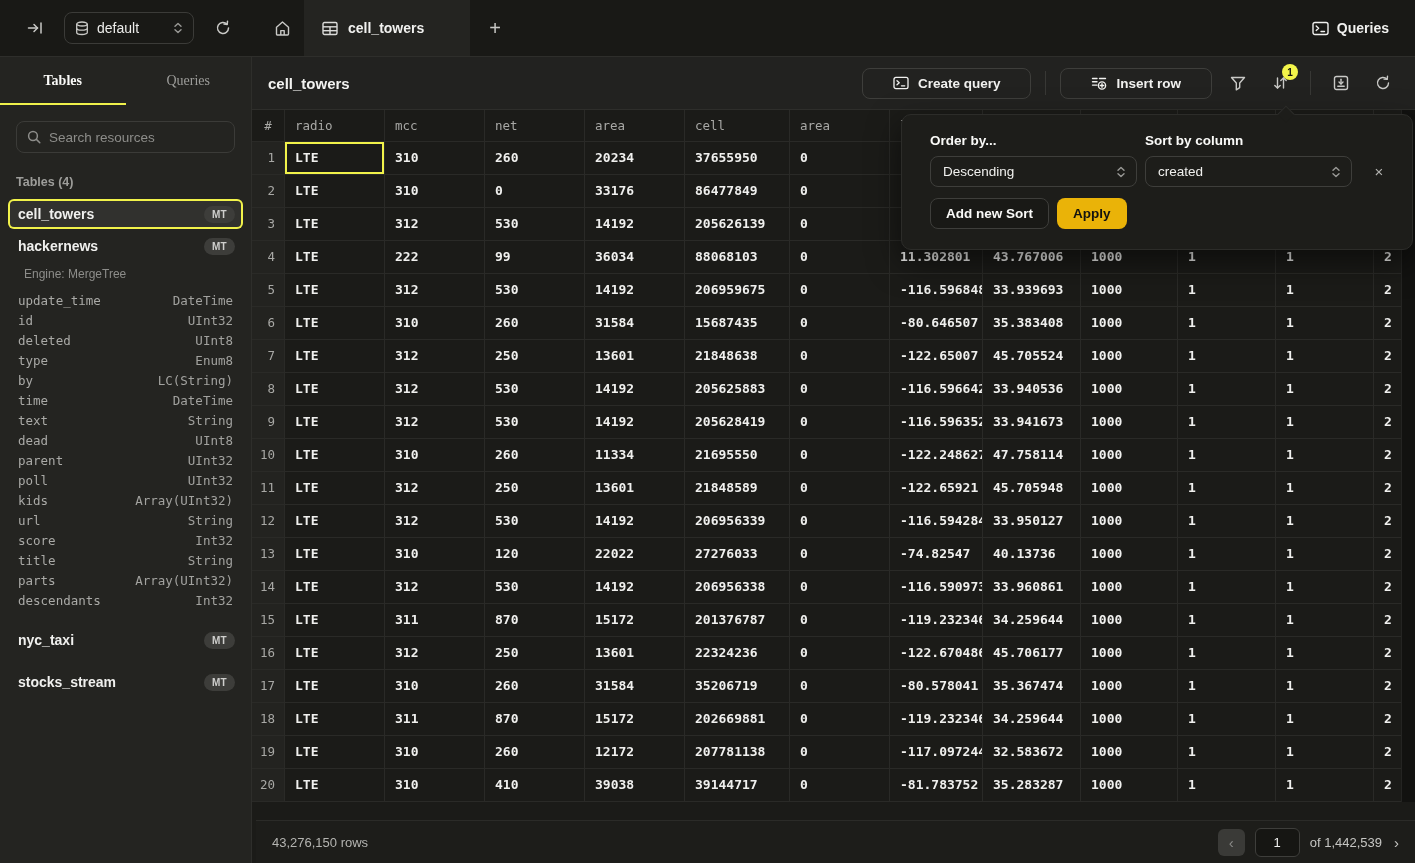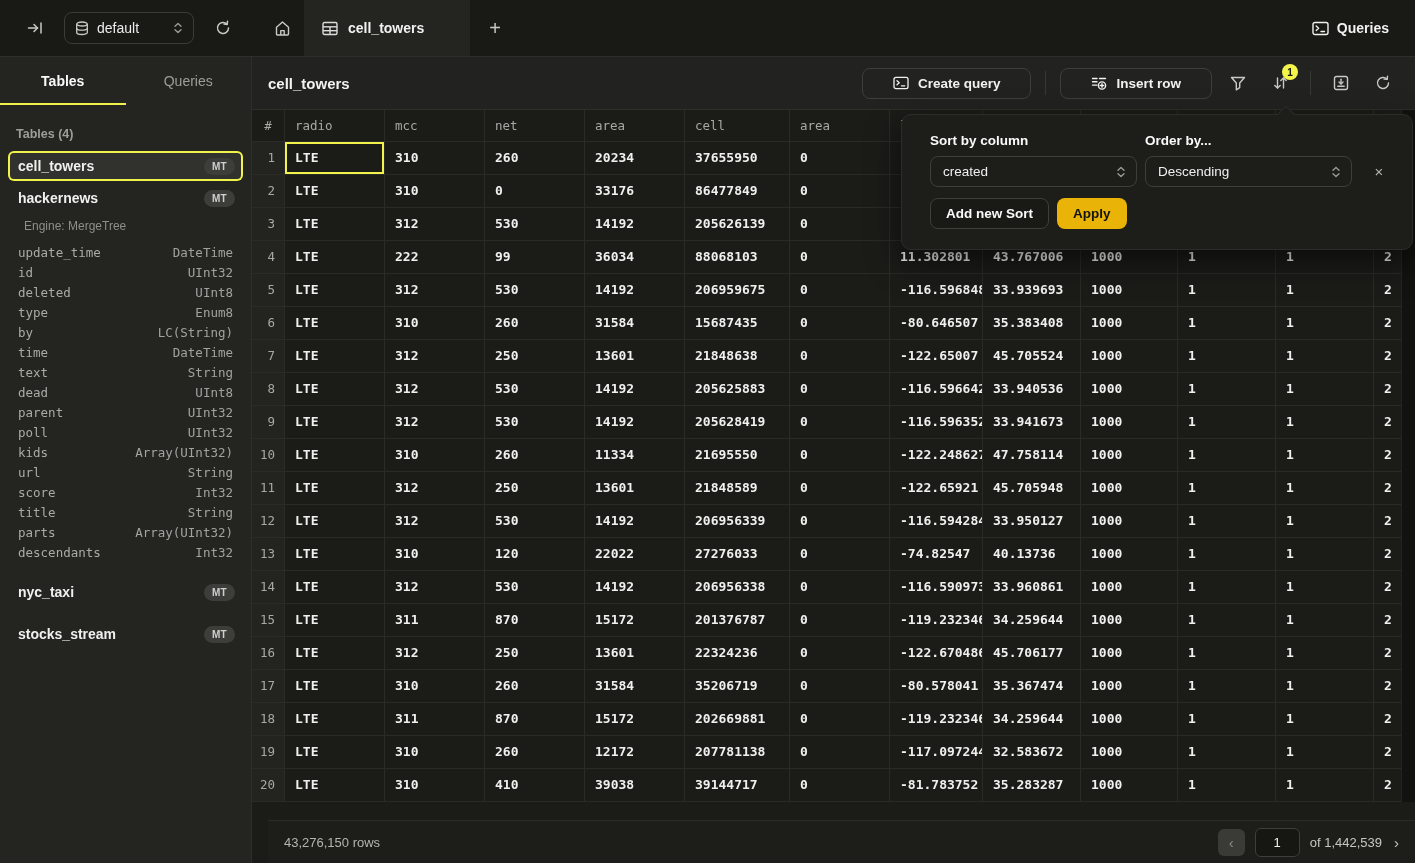--- a/index.html
+++ b/index.html
@@ -23,21 +23,21 @@
   .plus-btn { width:50px; display:flex; align-items:center; justify-content:center;
     color:#c9c9c6; font-size:20px; font-weight:300; }
   .topbar-right { margin-left:auto; display:flex; align-items:center; padding-right:26px; }
   .queries-btn { display:flex; align-items:center; gap:8px; color:#f1f1ef; font-size:14px; font-weight:600; }
 
   
   .sidebar { position:fixed; top:57px; left:0; width:252px; bottom:0; background:#242421;
     border-right:1px solid #2e2e2b; z-index:4; }
   .side-tabs { height:48px; display:flex; }
   .side-tab { flex:1; display:flex; align-items:center; justify-content:center; font-size:14px;
-    color:#9d9d9a; position:relative; }
+    color:#9d9d9a; position:relative;font-family:Liberation Serif, serif; }
   .side-tab.active { color:#fafaf8; font-weight:600; }
   .side-tab.active::after { content:""; position:absolute; left:0; right:0; bottom:0;
     height:2px; background:#eff14b; }
   .new-table-btn { margin:18px 16px 0; height:33px; background:#eff14b; border-radius:8px;
     display:flex; align-items:center; justify-content:center; gap:8px; color:#131310;
     font-size:14px; font-weight:600; }
   .search-box { margin:16px 16px 0; height:32px; border:1px solid #3b3b38; border-radius:8px;
     display:flex; align-items:center; gap:8px; padding:0 10px; }
   .search-box input { flex:1; background:transparent; border:none; outline:none; color:#e8e8e6;
     font-size:13.5px; font-family:"Liberation Sans",sans-serif; }
@@ -79,21 +79,21 @@
     font-size:13px; font-weight:700; white-space:nowrap; overflow:hidden; }
   .t-head .t-cell { height:32px; line-height:31px; color:#a8a8a5; font-weight:400; font-size:12.5px; }
   .c-num { background:#232320; color:#a8a8a5; font-weight:400; font-size:12.5px;
     text-align:right; padding:0 9px 0 0; }
   .t-head .c-num { background:transparent; text-align:center; padding:0; }
   .selected { box-shadow:inset 0 0 0 2px #f1f24a; }
   .vscroll { position:absolute; top:0; right:0; width:14px; height:693px; background:#121210;
     border-left:1px solid #242422; z-index:2; }
 
   
-  .footer { position:absolute; left:16px; right:0; bottom:0; height:43px; background:#1d1d1a;
+  .footer { position:absolute; left:4px; right:0; bottom:0; height:43px; background:#1d1d1a;
     border-top:1px solid #2b2b28; display:flex; align-items:center; padding:0 14px 0 16px; }
   .row-count { color:#b4b4b1; font-size:13px; }
   .pager { margin-left:auto; display:flex; align-items:center; gap:10px; }
   .pg-prev { width:27px; height:27px; border-radius:6px; background:#3a3a37; color:#8b8b88;
     display:flex; align-items:center; justify-content:center; font-size:15px; }
   .pg-input { width:45px; height:29px; background:#161613; border:1px solid #3e3e3b;
     border-radius:6px; color:#f0f0ee; text-align:center; font-size:13px;
     font-family:"Liberation Sans",sans-serif; outline:none; }
   .pg-of { color:#c6c6c3; font-size:13px; }
   .pg-next { color:#c6c6c3; font-size:15px; padding:0 2px; }
@@ -196,20 +196,29 @@
       </span>
       <span>Queries</span>
     </div>
   </div>
 </header>
 
 <aside class="sidebar">
   <div class="side-tabs">
     <div class="side-tab active">Tables</div>
     <div class="side-tab">Queries</div>
+  </div>
+  <div class="search-box">
+    <span>
+      <svg width="14" height="14" viewBox="0 0 14 14" fill="none" stroke="#8d8d8a" stroke-width="1.5" stroke-linecap="round">
+        <circle cx="6" cy="6" r="4.4"></circle>
+          <line x1="9.4" y1="9.4" x2="12.8" y2="12.8"></line>
+      </svg>
+    </span>
+    <input placeholder="Search resources" style="">
   </div>
   <div class="side-section">Tables (4)</div>
 
   <div class="side-item selected">
     <span>cell_towers</span>
     <span class="mt">MT</span>
   </div>
   <div class="side-item">
     <span>hackernews</span>
     <span class="mt">MT</span>
@@ -692,43 +701,43 @@
       <div class="pg-next">
         <span>›</span>
       </div>
     </div>
   </div>
 
   <div class="sort-popup">
     <div class="popup-caret"></div>
     <div class="popup-cols">
       <div class="popup-col">
+        <div class="popup-label">Order by...</div>
+        <div class="pselect">
+          <span>Descending</span>
+          <span>
+            <svg width="10" height="12" viewBox="0 0 10 12" fill="none" stroke="#9a9a97" stroke-width="1.4" stroke-linecap="round" stroke-linejoin="round">
+              <polyline points="2,4.2 5,1.5 8,4.2"></polyline>
+                <polyline points="2,7.8 5,10.5 8,7.8"></polyline>
+            </svg>
+          </span>
+        </div>
+      </div>
+      <div class="popup-col">
         <div class="popup-label">Sort by column</div>
         <div class="pselect">
           <span>created</span>
           <span>
             <svg width="10" height="12" viewBox="0 0 10 12" fill="none" stroke="#9a9a97" stroke-width="1.4" stroke-linecap="round" stroke-linejoin="round">
               <polyline points="2,4.2 5,1.5 8,4.2"></polyline>
                 <polyline points="2,7.8 5,10.5 8,7.8"></polyline>
             </svg>
           </span>
         </div>
       </div>
-      <div class="popup-col">
-        <div class="popup-label">Order by...</div>
-        <div class="pselect">
-          <span>Descending</span>
-          <span>
-            <svg width="10" height="12" viewBox="0 0 10 12" fill="none" stroke="#9a9a97" stroke-width="1.4" stroke-linecap="round" stroke-linejoin="round">
-              <polyline points="2,4.2 5,1.5 8,4.2"></polyline>
-                <polyline points="2,7.8 5,10.5 8,7.8"></polyline>
-            </svg>
-          </span>
-        </div>
-      </div>
       <div class="popup-close">
         <span>×</span>
       </div>
     </div>
     <div class="popup-actions">
       <div class="btn-dark">Add new Sort</div>
       <div class="btn-apply">Apply</div>
     </div>
   </div>
 </main>

